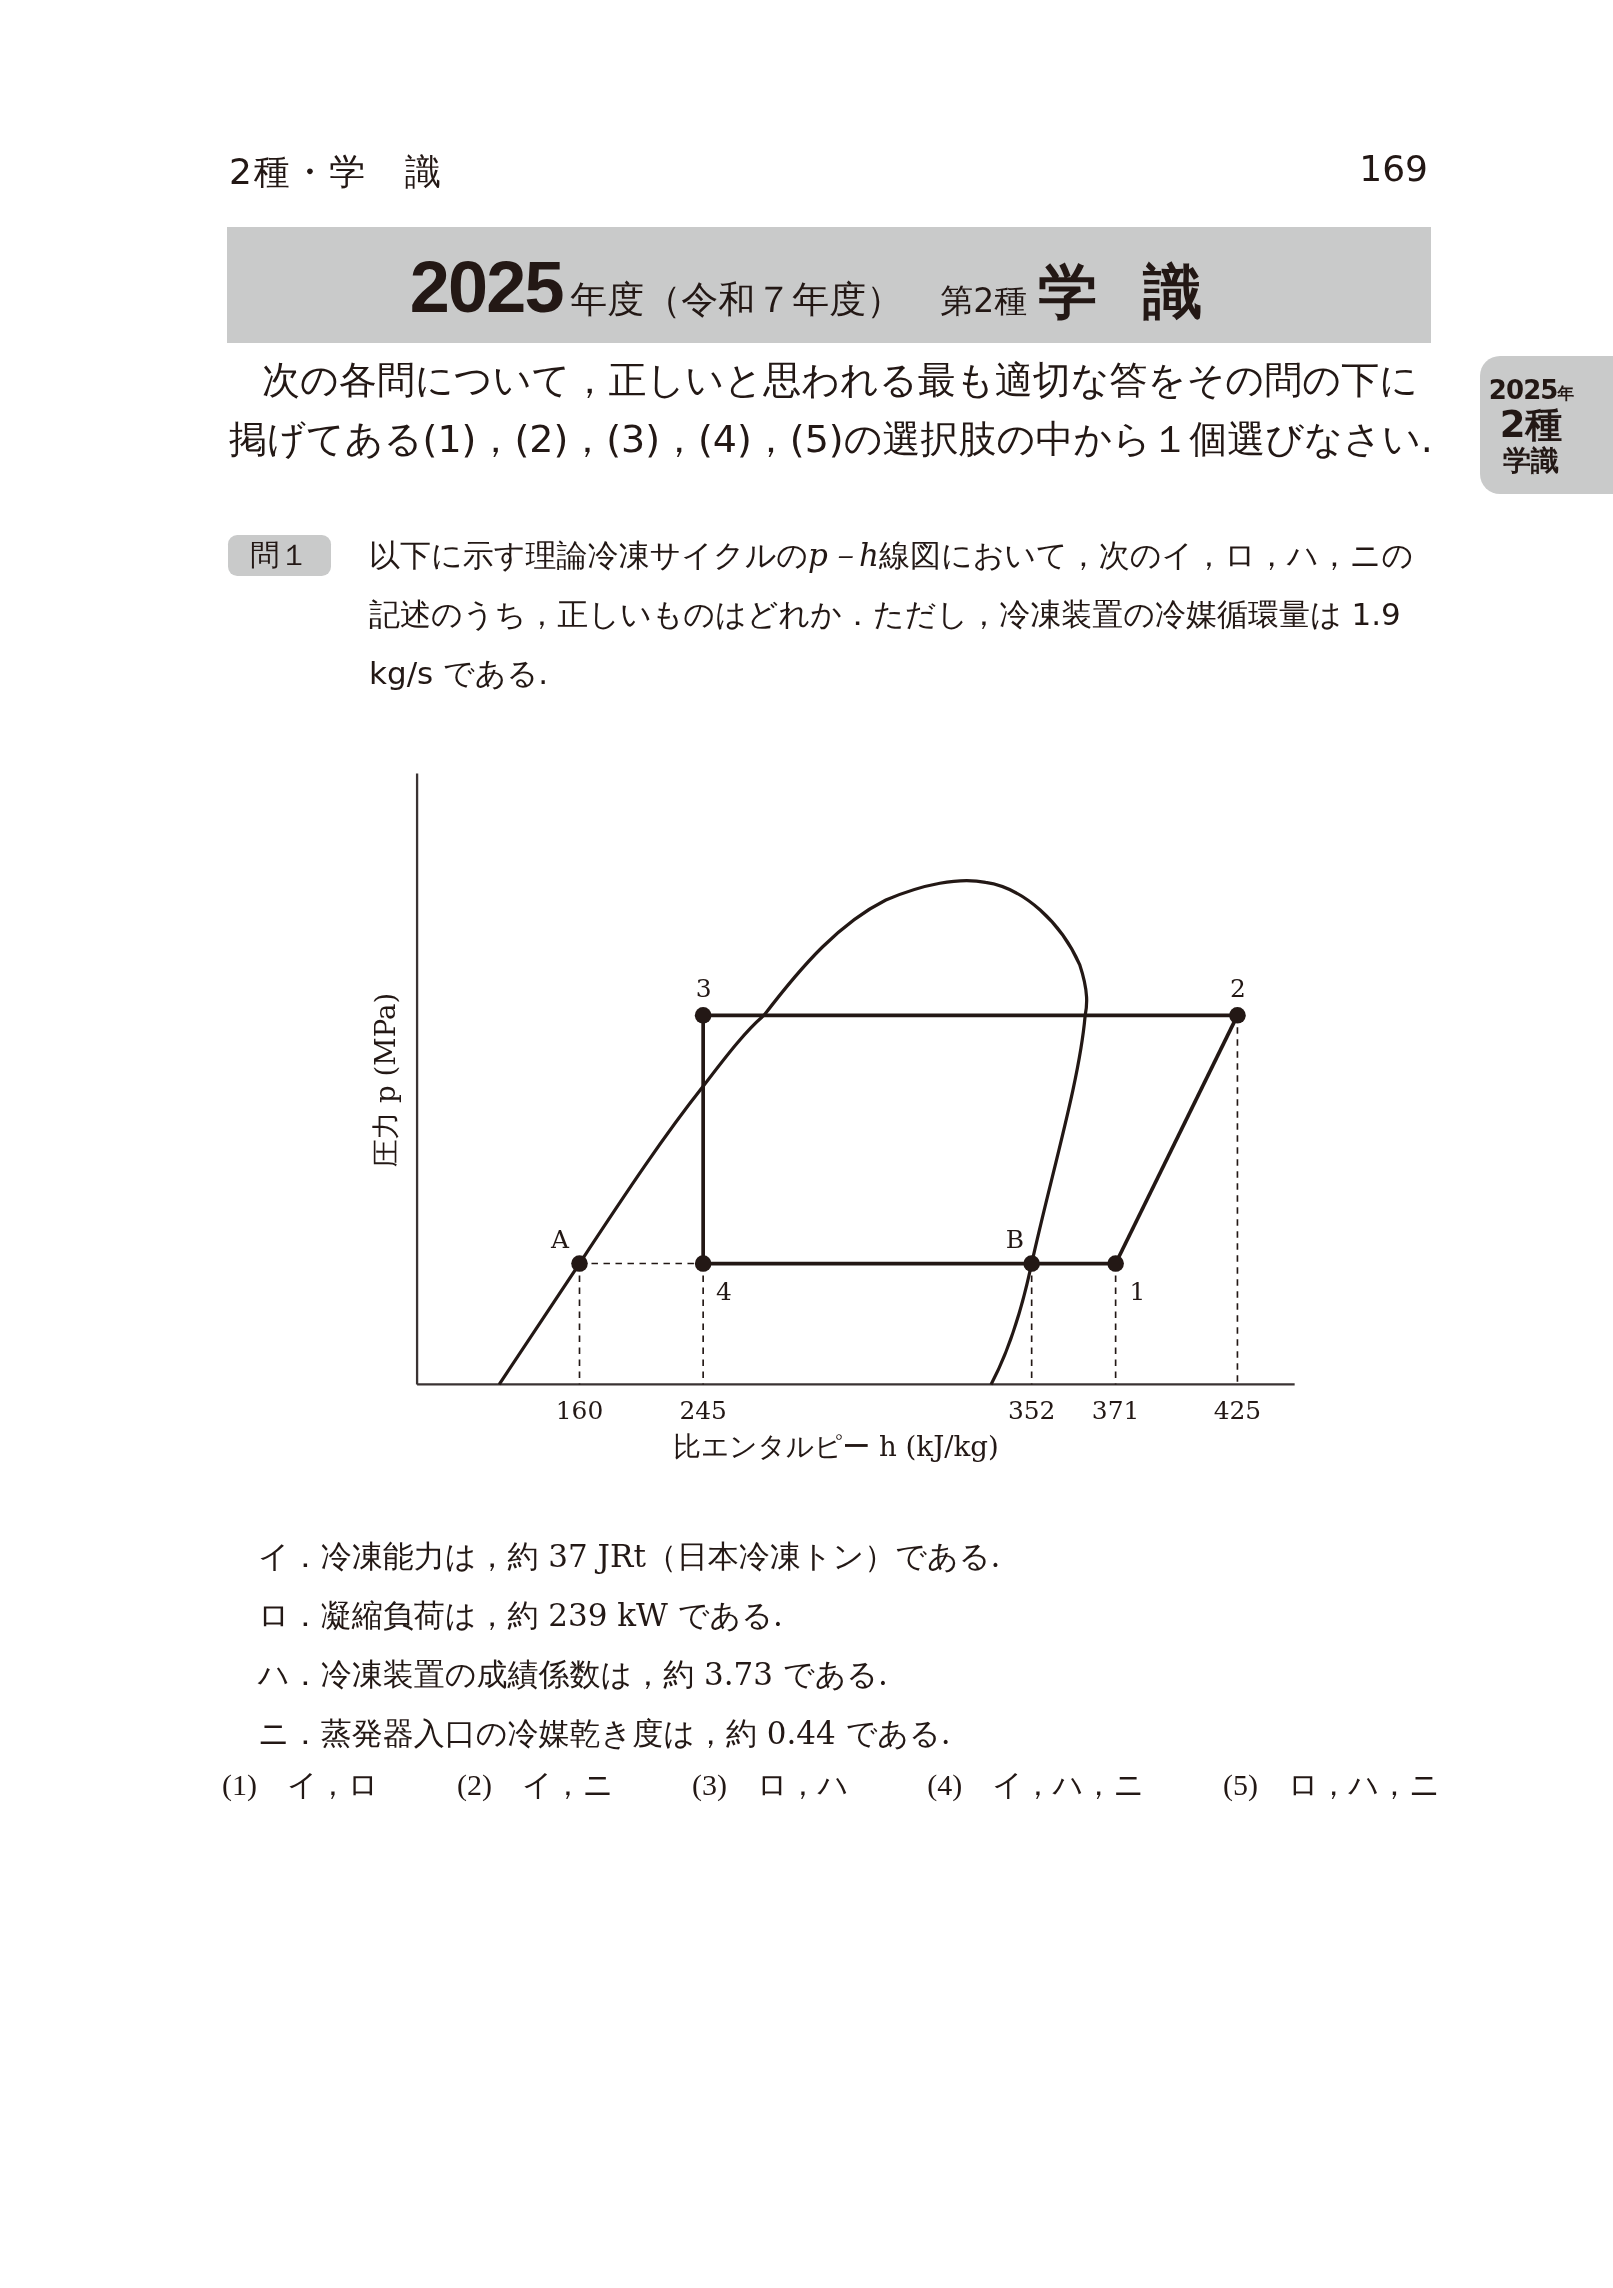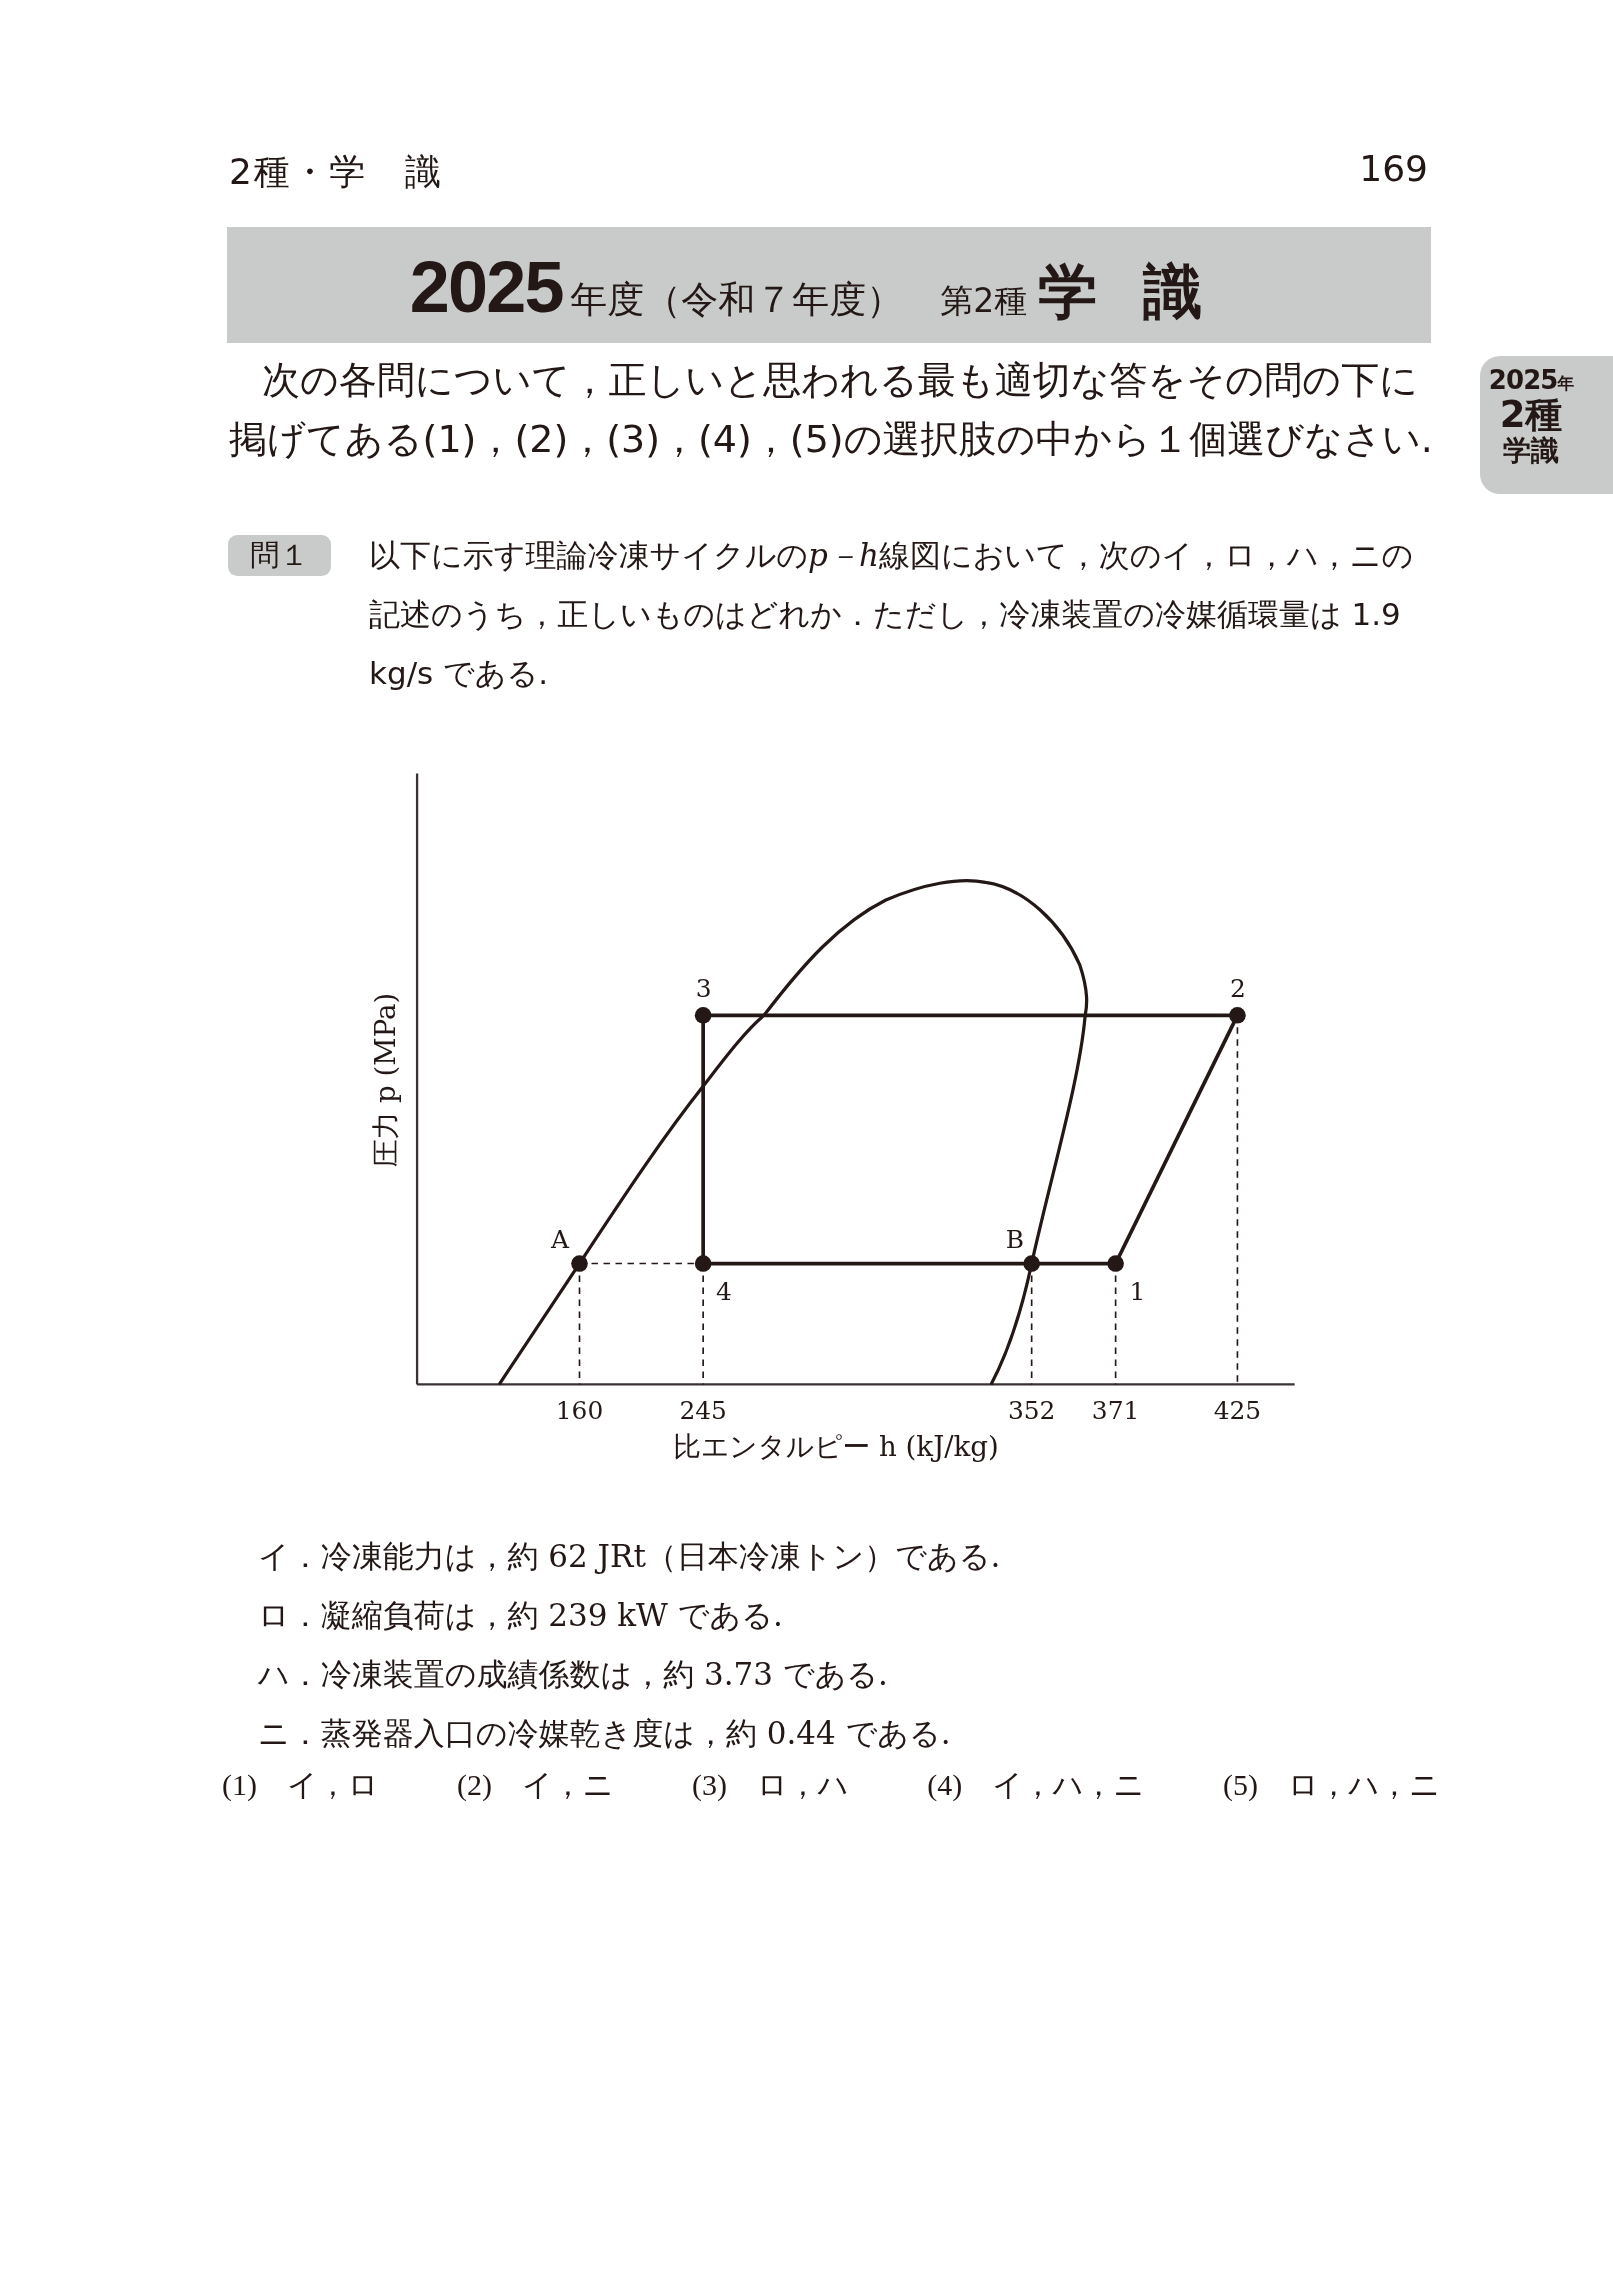--- a/index.html
+++ b/index.html
@@ -9,21 +9,21 @@
     .running-head { left: 229px; top: 148px; font-size: 36px; letter-spacing: 1.8px; }
     .page-num { right: 185px; top: 148px; font-size: 36px; }
     .title-bar { left: 227px; top: 227px; width: 1204px; height: 116px; background: #c9caca; }
     .title-inner { position: absolute; left: 0; right: 0; top: 18.5px; text-align: center; white-space: nowrap; }
     .t-year { font-family: "Liberation Sans", sans-serif; font-weight: bold; font-size: 72px; letter-spacing: -1.8px; vertical-align: baseline; }
     .t-mid { font-size: 37px; margin-left: 7.4px; }
     .t-kind { font-size: 33px; margin-left: 37px; text-align: center; }
     .t-subject { font-size: 59px; font-weight: bold; margin-left: 11px; letter-spacing: 46px; }
     .side-tab { left: 1480px; top: 356px; width: 148px; height: 138px; background: #c9caca;
                 border-radius: 20px 0 0 20px; text-align: center; }
-    .side-tab .l1 { font-size: 26px; font-weight: bold; margin-top: 9px; letter-spacing: -0.9px; }
+    .side-tab .l1 { font-size: 26px; font-weight: bold; margin-top: 19px; letter-spacing: -0.9px; }
     .side-tab .l1 small { font-size: 16.6px; }
     .side-tab .l2 { font-size: 37px; font-weight: bold; line-height: 39px; }
     .side-tab .l3 { font-size: 28px; font-weight: bold; line-height: 33px; }
     .side-tab .inner { width: 102px; }
     .instructions { left: 229px; top: 351px; width: 1209px; font-size: 38px; line-height: 59px; text-indent: 33px; }
     .q-badge { left: 228px; top: 535px; width: 103px; height: 41px; background: #c9caca; border-radius: 9.2px;
                font-size: 29.5px; text-align: center; line-height: 41px; }
     .q-text { left: 369px; top: 526px; width: 1071px; font-size: 31px; line-height: 59px; }
     .q-text i { font-family: "DejaVu Serif", serif; }
     .statements { left: 258px; top: 1527px; font-family: "DejaVu Serif", "Liberation Serif", serif; font-size: 31px; line-height: 59px; }
@@ -105,21 +105,21 @@
     <text x="762" y="1537">245</text>
     <text x="1118" y="1537">352</text>
     <text x="1209" y="1537">371</text>
     <text x="1341" y="1537">425</text>
   </g>
   <text x="906" y="1578" font-size="30" text-anchor="middle">比エンタルピー h (kJ/kg)</text>
   <text x="0" y="0" font-size="30" text-anchor="middle" transform="translate(428,1170) rotate(-90)">圧力 p (MPa)</text>
 </svg>
 
 <div class="abs statements">
-  <div class="stmt"><span>イ．</span><span>冷凍能力は，約 62 JRt（日本冷凍トン）である.</span></div>
+  <div class="stmt"><span>イ．</span><span>冷凍能力は，約 37 JRt（日本冷凍トン）である.</span></div>
   <div class="stmt"><span>ロ．</span><span>凝縮負荷は，約 239 kW である.</span></div>
   <div class="stmt"><span>ハ．</span><span>冷凍装置の成績係数は，約 3.73 である.</span></div>
   <div class="stmt"><span>ニ．</span><span>蒸発器入口の冷媒乾き度は，約 0.44 である.</span></div>
 </div>
 
 <div class="abs choices">
   <span><span>(1)</span>　<span>イ，ロ</span></span>
   <span><span>(2)</span>　<span>イ，ニ</span></span>
   <span><span>(3)</span>　<span>ロ，ハ</span></span>
   <span><span>(4)</span>　<span>イ，ハ，ニ</span></span>

